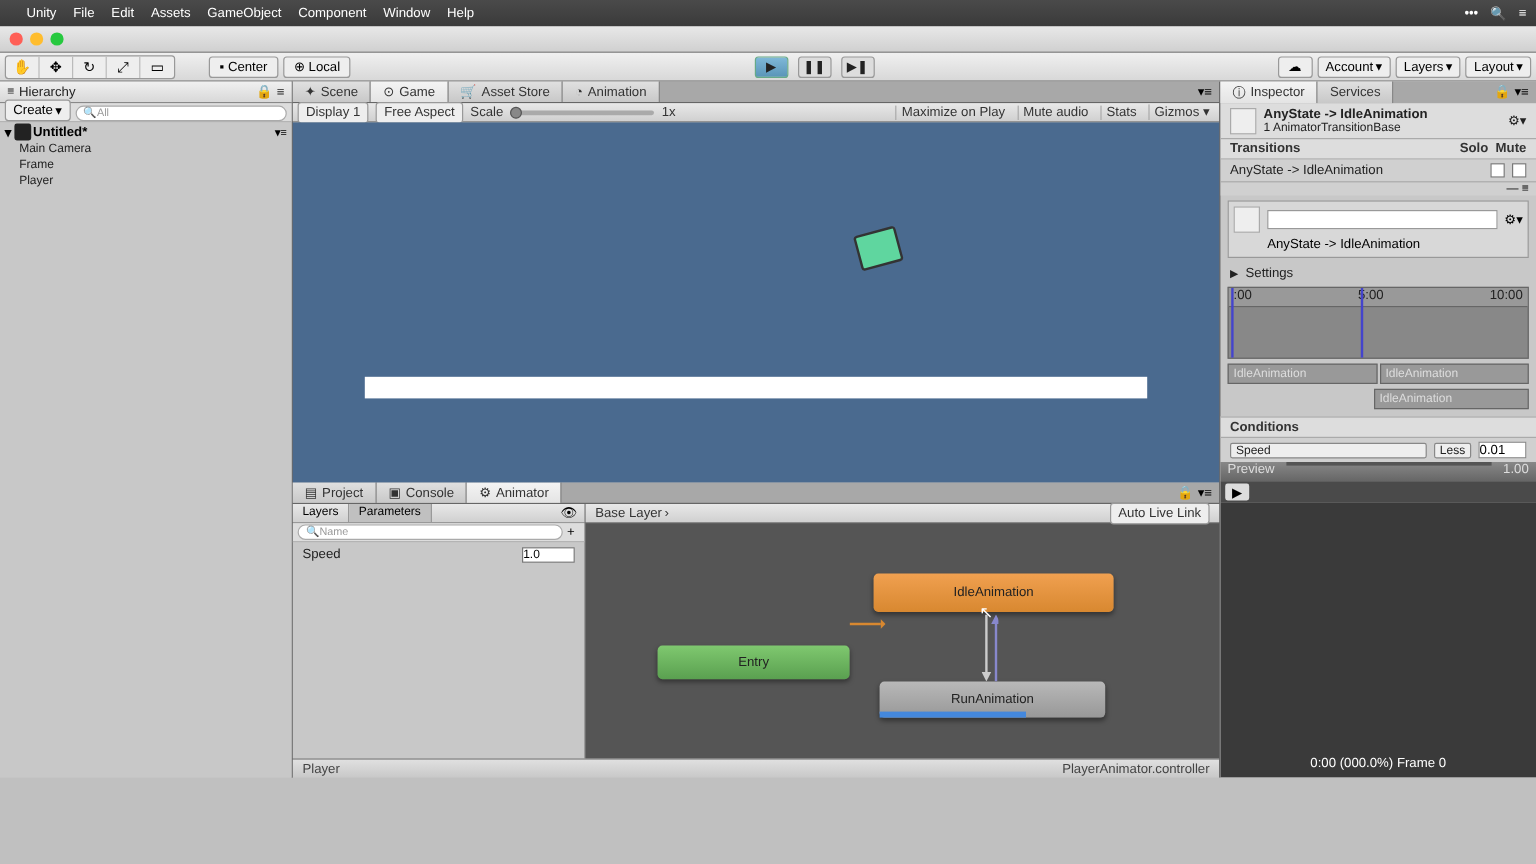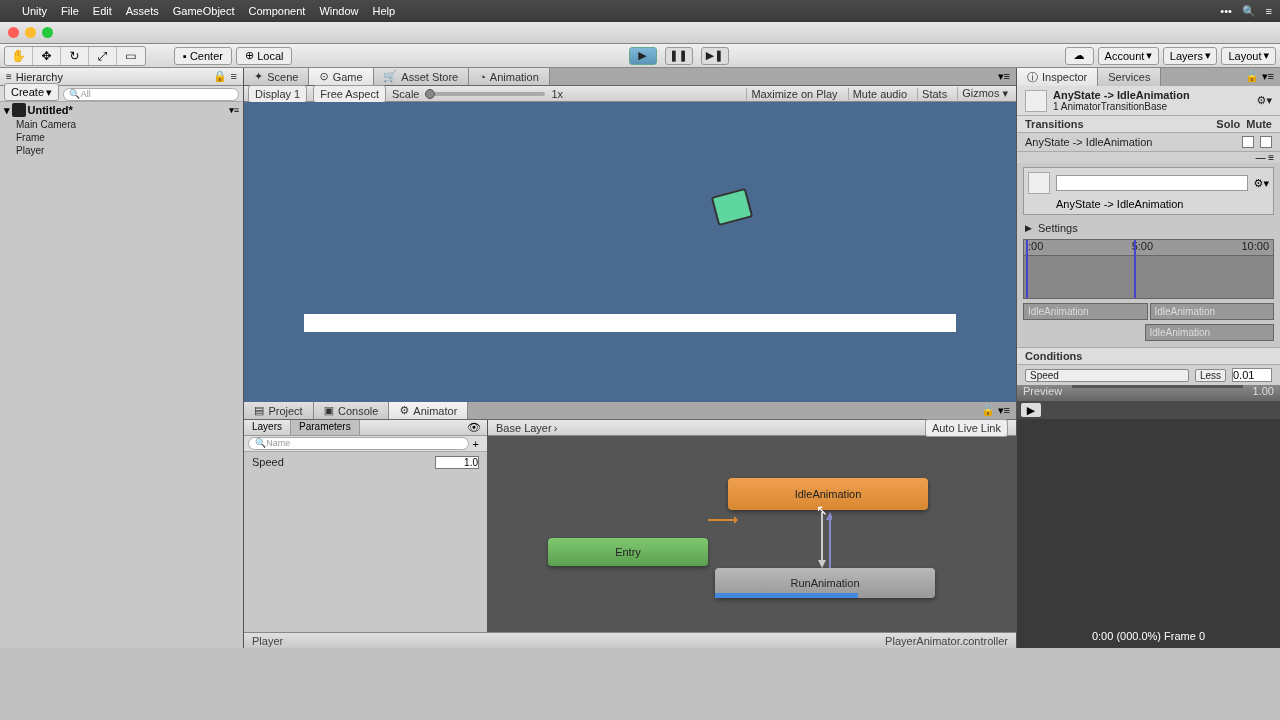--- a/index.html
+++ b/index.html
@@ -60,29 +60,29 @@
 .preview-bar{height:16px;background:linear-gradient(#888,#666);display:flex;align-items:flex-start;padding:0 6px;color:#ddd;font-size:10px;gap:4px}
 .preview-area{flex:1;background:#3a3a3a;position:relative;min-height:120px}
 .preview-area .txt{position:absolute;bottom:6px;left:50%;transform:translateX(-50%);color:#fff;font-size:11px}
 .animator-area{display:flex;flex-direction:column}
 .anim-tabs{height:18px;display:flex;background:#a8a8a8;border-bottom:1px solid #666}
 .param-row{height:16px;display:flex;background:linear-gradient(#e8e8e8,#d0d0d0);border-bottom:1px solid #999}
 .param-tab{padding:1px 8px;border-right:1px solid #999;font-size:10px}
 .param-tab.active{background:#c0c0c0}
 .param-body{flex:1;background:#c8c8c8;padding:2px}
 .param-item{display:flex;justify-content:space-between;padding:2px 6px;color:#222}
-.param-item input{width:44px;font-size:10px;border:1px solid #777;text-align:right}
+.param-item input{width:44px;font-size:10px;border:1px solid #777;text-align:left}
 .graph-area{flex:1;background:#555;position:relative}
 .graph-top{height:16px;background:linear-gradient(#e8e8e8,#d0d0d0);display:flex;align-items:center;padding:0 8px;border-bottom:1px solid #888;color:#333;font-size:10px}
 .graph-top .right{margin-left:auto}
 .node{position:absolute;width:160px;height:28px;border-radius:4px;display:flex;align-items:center;justify-content:center;color:#222;font-size:11px;box-shadow:0 2px 4px rgba(0,0,0,.4)}
 .node-any{background:linear-gradient(#7fc8c0,#5aa89f);top:18px;left:60px}
 .node-idle{background:linear-gradient(#f0a050,#d88830);top:58px;left:240px;width:200px;height:32px}
 .node-entry{background:linear-gradient(#7fc86f,#5aa050);top:118px;left:60px}
-.node-run{background:linear-gradient(#b8b8b8,#989898);top:148px;left:227px;width:220px;height:30px}
+.node-run{background:linear-gradient(#b8b8b8,#989898);top:148px;left:245px;width:188px;height:30px}
 .node-run .prog{position:absolute;bottom:0;left:0;height:5px;background:#4488dd;width:65%}
 .statusbar{height:16px;background:linear-gradient(#e0e0e0,#c8c8c8);display:flex;align-items:center;padding:0 8px;color:#444;font-size:10px;border-top:1px solid #888}
 .statusbar .r{margin-left:auto}
 svg.arrow{position:absolute}
 </style>
 </head>
 <body>
 
 <div class="menubar">
   <span class="apple"></span>

